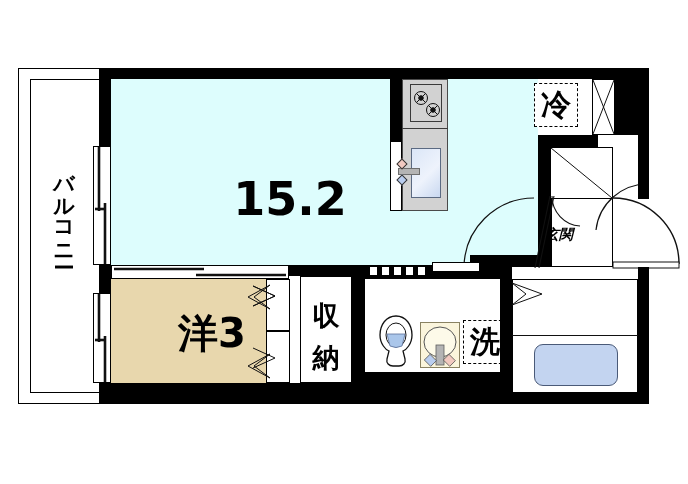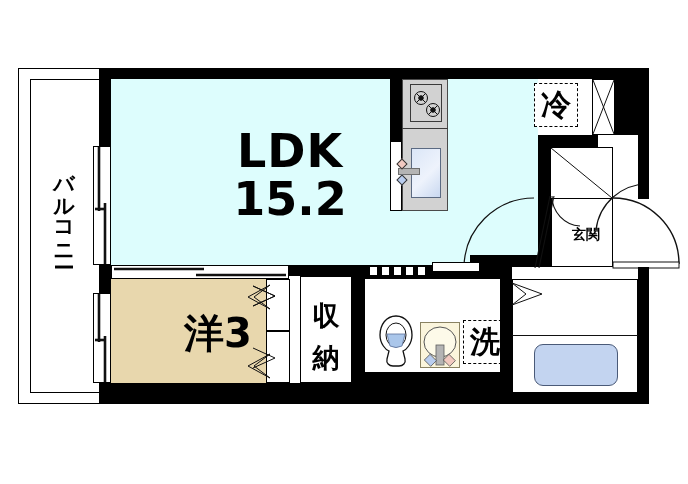--- a/index.html
+++ b/index.html
@@ -89,21 +89,20 @@
 
   <div class="abs wall" style="left:100px; top:68px; width:11px; height:78px;"></div>
   <div class="abs wall" style="left:100px; top:265px; width:11px; height:28px;"></div>
   <div class="abs wall" style="left:100px; top:383px; width:11px; height:21px;"></div>
 
   <div class="abs fill-ldk" style="left:111px; top:79px; width:352px; height:186px;"></div>
 
   <div class="abs fill-ldk" style="left:463px; top:79px; width:75px; height:186px;"></div>
   <div class="abs fill-ldk" style="left:440px; top:255px; width:30px; height:18px;"></div>
 
-  <div class="abs label t-ldk" style="left:190px; top:128px; width:200px;">LDK</div>
   <div class="abs label t-area" style="left:190px; top:176px; width:200px;">15.2</div>
 
   <div class="abs wall" style="left:390px; top:79px; width:12px; height:62px;"></div>
   <div class="abs fill-white" style="left:390px; top:141px; width:12px; height:70px; border:1px solid #000;"></div>
 
   <div class="abs kitchen-body" style="left:402px; top:79px; width:46px; height:132px;"></div>
 
   <div class="abs" style="left:402px; top:128px; width:46px; height:1px; background:#3a3a3a;"></div>
 
   <div class="abs stove-top" style="left:410px; top:84px; width:32px; height:38px;">
@@ -143,21 +142,21 @@
   <div class="abs wall" style="left:538px; top:135px; width:12px; height:120px;"></div>
   <div class="abs wall" style="left:470px; top:255px; width:80px; height:12px;"></div>
 
   <div class="abs fill-white" style="left:550px; top:147px; width:63px; height:52px; border:1px solid #000;">
     <svg width="61" height="50" viewBox="0 0 61 50">
       <path d="M0 0 L61 50" stroke="#111" stroke-width="1" fill="none"></path>
     </svg>
   </div>
   <div class="abs fill-white" style="left:550px; top:199px; width:63px; height:68px; border-left:1px solid #000; border-right:1px solid #000; border-bottom:1px solid #000;"></div>
 
-  <div class="abs label t-gen" style="left:566px; top:227px; width:40px;">玄関</div>
+  <div class="abs label t-gen" style="left:539px; top:227px; width:40px;font-style:italic;">玄関</div>
 
   <div class="abs" style="left:613px; top:196px; width:72px; height:76px;">
     <svg width="72" height="76" viewBox="0 0 72 76">
       <path d="M0 2 A66 66 0 0 1 66 68" stroke="#111" stroke-width="1.4" fill="none"></path>
       <rect x="0" y="66" width="66" height="6" fill="#fff" stroke="#111" stroke-width="1"></rect>
     </svg>
   </div>
 
   <div class="abs" style="left:462px; top:196px; width:90px; height:72px;">
     <svg width="90" height="72" viewBox="0 0 90 72">
@@ -190,21 +189,21 @@
   <div class="abs fill-white" style="left:111px; top:265px; width:178px; height:14px; border:1px solid #000;">
     <svg width="176" height="12" viewBox="0 0 176 12">
       <g stroke="#111" stroke-width="2.6" fill="none">
         <path d="M2 3 L92 3"></path>
         <path d="M84 9 L174 9"></path>
       </g>
     </svg>
   </div>
 
   <div class="abs fill-room" style="left:111px; top:279px; width:178px; height:104px;"></div>
-  <div class="abs label t-room" style="left:158px; top:313px; width:120px;text-align:center;">洋3</div>
+  <div class="abs label t-room" style="left:152px; top:313px; width:120px;text-align:center;">洋3</div>
 
   <div class="abs wall" style="left:100px; top:383px; width:200px; height:21px;"></div>
 
   <div class="abs fill-white" style="left:266px; top:279px; width:24px; height:52px; border:1px solid #000;">
     <svg width="22" height="50" viewBox="0 0 22 50">
       <g stroke="#111" stroke-width="1" fill="none">
         <path d="M-14 6 L8 16 L-14 26"></path>
         <path d="M-14 6 L8 16"></path>
         <path d="M-14 26 L8 16"></path>
       </g>

